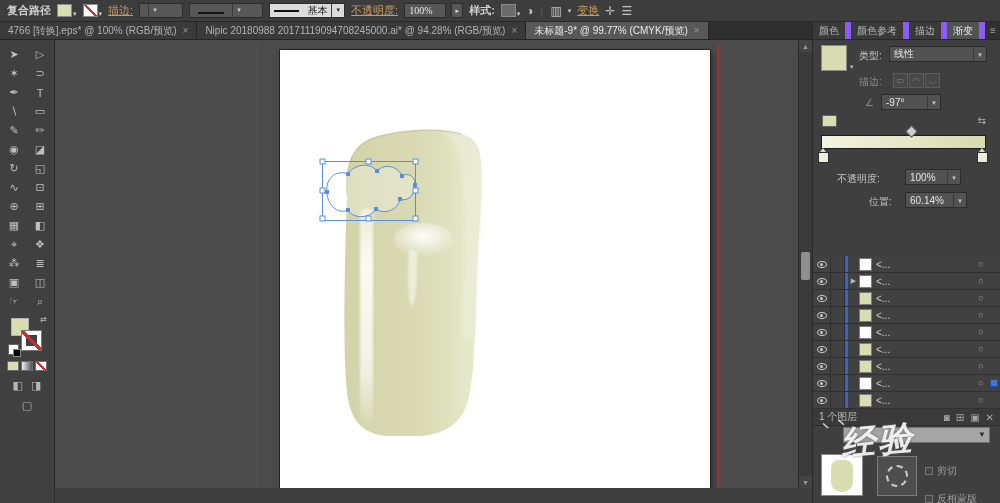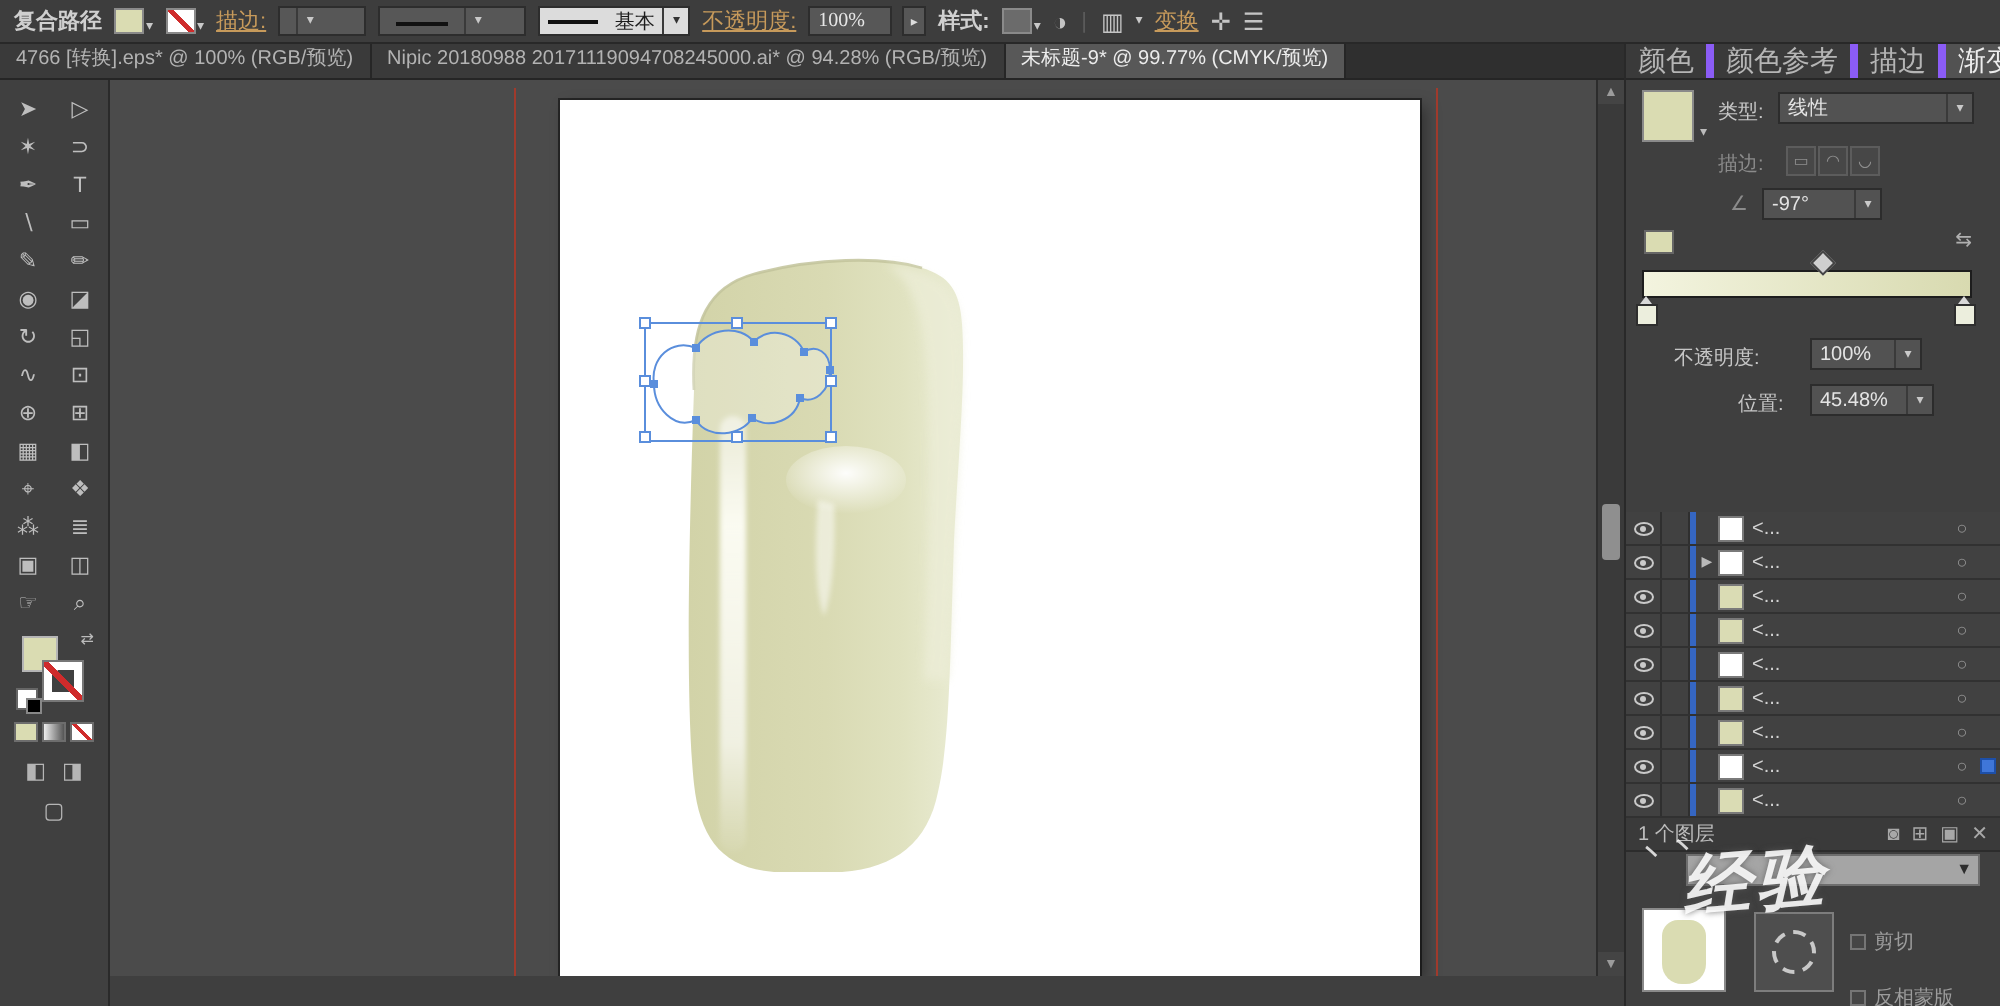--- a/index.html
+++ b/index.html
@@ -31,21 +31,21 @@
   .dd-light .caret{color:#333;}
   .brush-line{display:inline-block;width:26px;height:2px;background:#111;margin:0 4px 0 4px;}
   .spin-box{width:12px;height:15px;background:#575757;border:1px solid #2d2d2d;display:inline-flex;
     align-items:center;justify-content:center;font-size:7px;color:#ddd;box-sizing:border-box;margin-left:-1px;}
   .cb-icon{color:#c4c4c4;font-size:12px;line-height:1;cursor:pointer;}
 
   
   #tab-bar{position:absolute;left:0;top:22px;width:812px;height:18px;background:#2f2f2f;
     border-bottom:1px solid #252525;display:flex;align-items:stretch;box-sizing:border-box;}
   .doc-tab{display:inline-flex;align-items:center;gap:6px;padding:0 8px;background:#3a3a3a;
-    border-right:1px solid #262626;color:#b3b3b3;font-size:10px;white-space:nowrap;cursor:pointer;flex-direction:column;}
+    border-right:1px solid #262626;color:#b3b3b3;font-size:10px;white-space:nowrap;cursor:pointer;}
   .doc-tab.active{background:#585858;color:#ececec;}
   .tab-close{color:#9a9a9a;font-size:10px;}
 
   
   #toolbar{position:absolute;left:0;top:40px;bottom:0;width:55px;background:#404040;
     border-right:1px solid #2a2a2a;box-sizing:border-box;}
   #tool-grid{display:grid;grid-template-columns:26px 26px;grid-auto-rows:19px;justify-content:center;padding-top:5px;}
   .tool{display:flex;align-items:center;justify-content:center;color:#bebebe;font-size:11px;cursor:pointer;}
   .fsw{position:relative;width:32px;height:34px;margin:7px auto 0;}
   .fsw .fill{position:absolute;left:0;top:0;width:18px;height:18px;border:1px solid #b5b5b5;box-sizing:border-box;}
@@ -84,21 +84,21 @@
   #tool-status{color:#d0d0d0;font-size:10px;margin-left:14px;white-space:nowrap;}
   #h-scroll{position:relative;flex:1;height:11px;background:#585858;border:1px solid #2f2f2f;margin-left:10px;box-sizing:border-box;}
   #h-scroll .arr{position:absolute;top:0;bottom:0;width:11px;background:#454545;color:#a8a8a8;font-size:6px;
     display:flex;align-items:center;justify-content:center;cursor:pointer;}
   #h-scroll .arr.left{left:0;} #h-scroll .arr.right{right:0;}
   #h-thumb{position:absolute;left:12px;top:1px;bottom:1px;width:36%;background:#9a9a9a;border-radius:1px;cursor:pointer;}
 
   
   #right-panel{position:absolute;left:812px;top:22px;right:0;bottom:0;background:#3f3f3f;border-left:1px solid #292929;box-sizing:border-box;}
   .ptab-row{position:absolute;left:0;right:0;height:17px;background:#303030;display:flex;align-items:stretch;border-bottom:1px solid #272727;}
-  .ptab{display:flex;align-items:center;padding:0 6px;font-size:14px;color:#b5b5b5;background:#3a3a3a;border-right:4px solid #8b5cf6;cursor:pointer;white-space:nowrap;}
+  .ptab{display:flex;align-items:center;padding:0 6px;font-size:10px;color:#b5b5b5;background:#3a3a3a;border-right:6px solid #8b5cf6;cursor:pointer;white-space:nowrap;}
   .ptab.active{background:#525252;color:#ededed;}
   .ptab-menu{margin-left:auto;color:#9f9f9f;font-size:10px;padding:0 5px;display:flex;align-items:center;cursor:pointer;}
 
   #grad-panel{position:absolute;left:0;right:0;top:17px;height:183px;}
   .gp-label{position:absolute;font-size:10px;color:#c6c6c6;}
   .gp-label.dim{color:#8b8b8b;}
   #grad-swatch{position:absolute;left:8px;top:6px;width:26px;height:26px;border:1px solid #8a8a8a;box-sizing:border-box;cursor:pointer;}
   #grad-swatch-caret{position:absolute;left:37px;top:24px;font-size:7px;color:#bbb;}
   .gp-field{position:absolute;display:inline-flex;align-items:center;height:16px;background:#525252;border:1px solid #2c2c2c;
     color:#e4e4e4;font-size:10px;box-sizing:border-box;}
@@ -393,21 +393,21 @@
       <span class="g-stop" style="right:12px;"></span>
       <span class="gp-label" style="left:24px;top:133px;">不透明度:</span>
       <span class="gp-field" style="left:92px;top:130px;width:56px;">
         <span class="val">100%</span>
         <span class="caret-box">
             <span class="caret">▾</span>
           </span>
       </span>
       <span class="gp-label" style="left:56px;top:156px;">位置:</span>
       <span class="gp-field" style="left:92px;top:153px;width:62px;">
-        <span class="val">45.48%</span>
+        <span class="val">60.14%</span>
         <span class="caret-box">
             <span class="caret">▾</span>
           </span>
       </span>
     </div>
 
 
     <div id="layers-rows">
         <div class="layer-row">
           <span class="l-eye">

